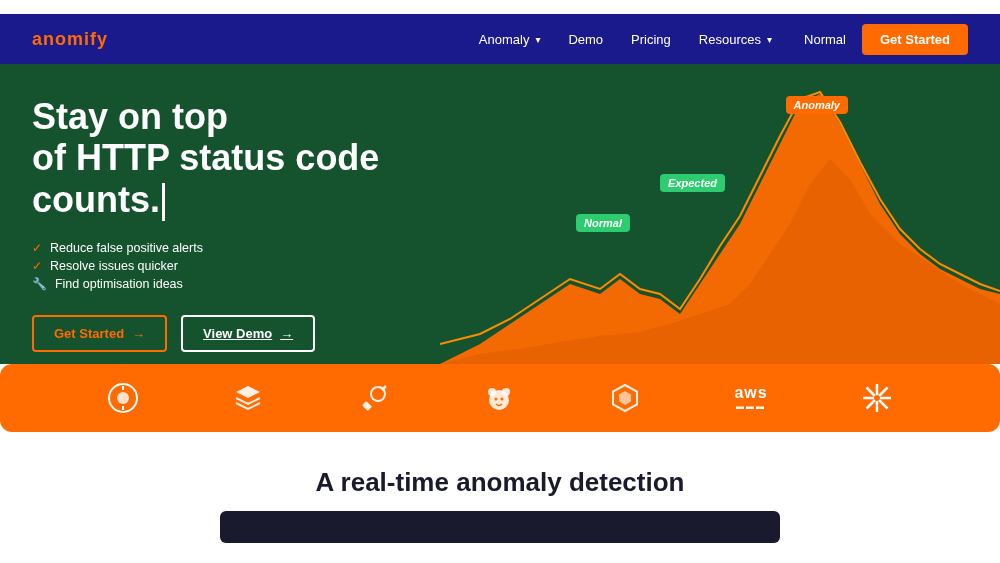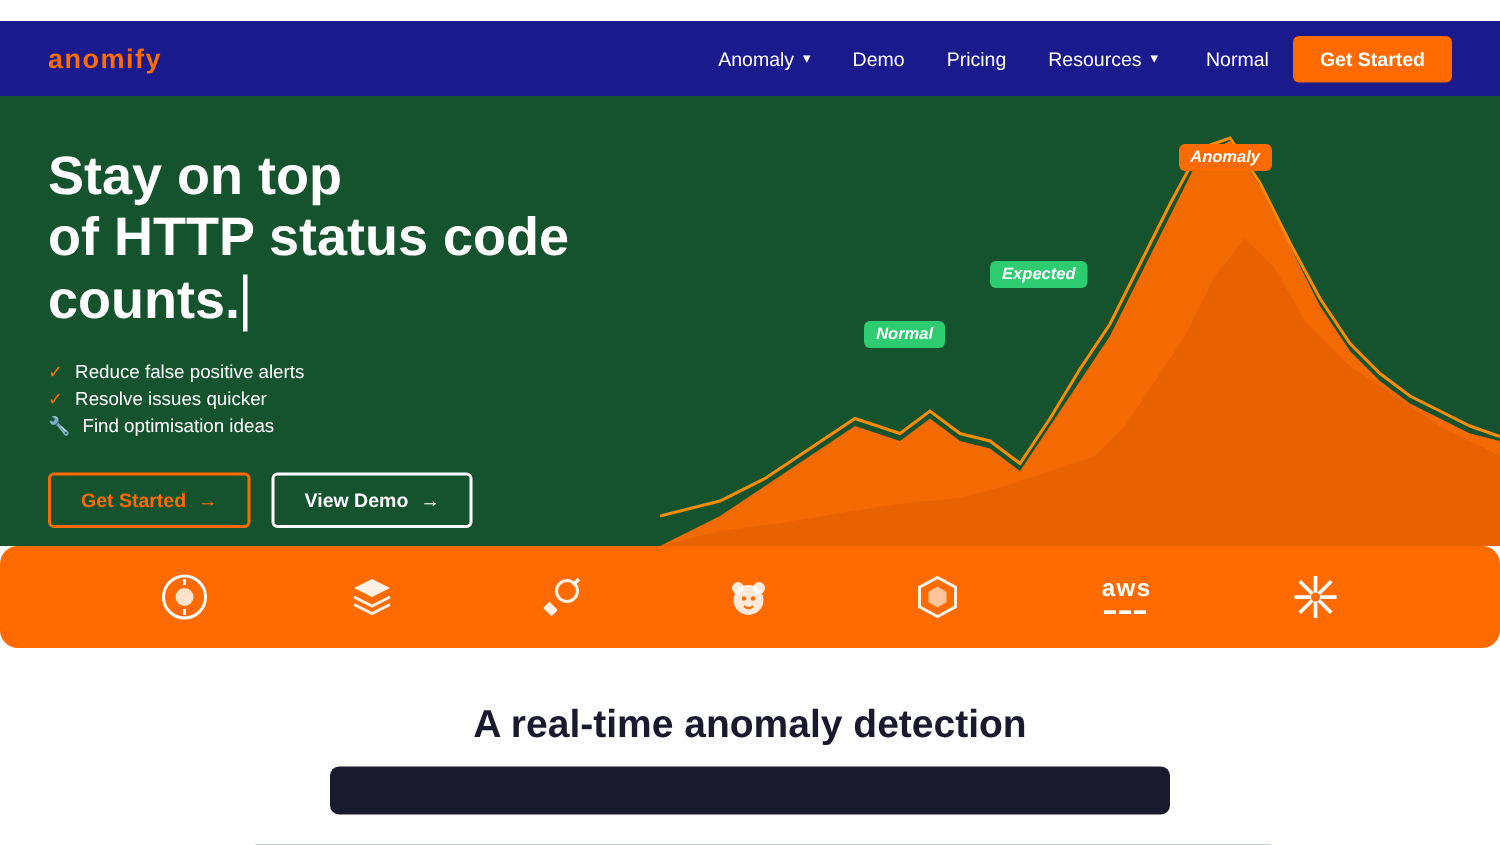--- a/index.html
+++ b/index.html
@@ -111,20 +111,21 @@
       color: white;
       border: 2px solid white;
       border-radius: 4px;
       padding: 9px 20px;
       font-size: 13px;
       font-weight: 600;
       cursor: pointer;
       display: flex;
       align-items: center;
       gap: 8px;
+      text-decoration: underline;
     }
 
     
     .chart-area {
       position: absolute;
       right: 0;
       bottom: 0;
       width: 560px;
       height: 280px;
       z-index: 1;

